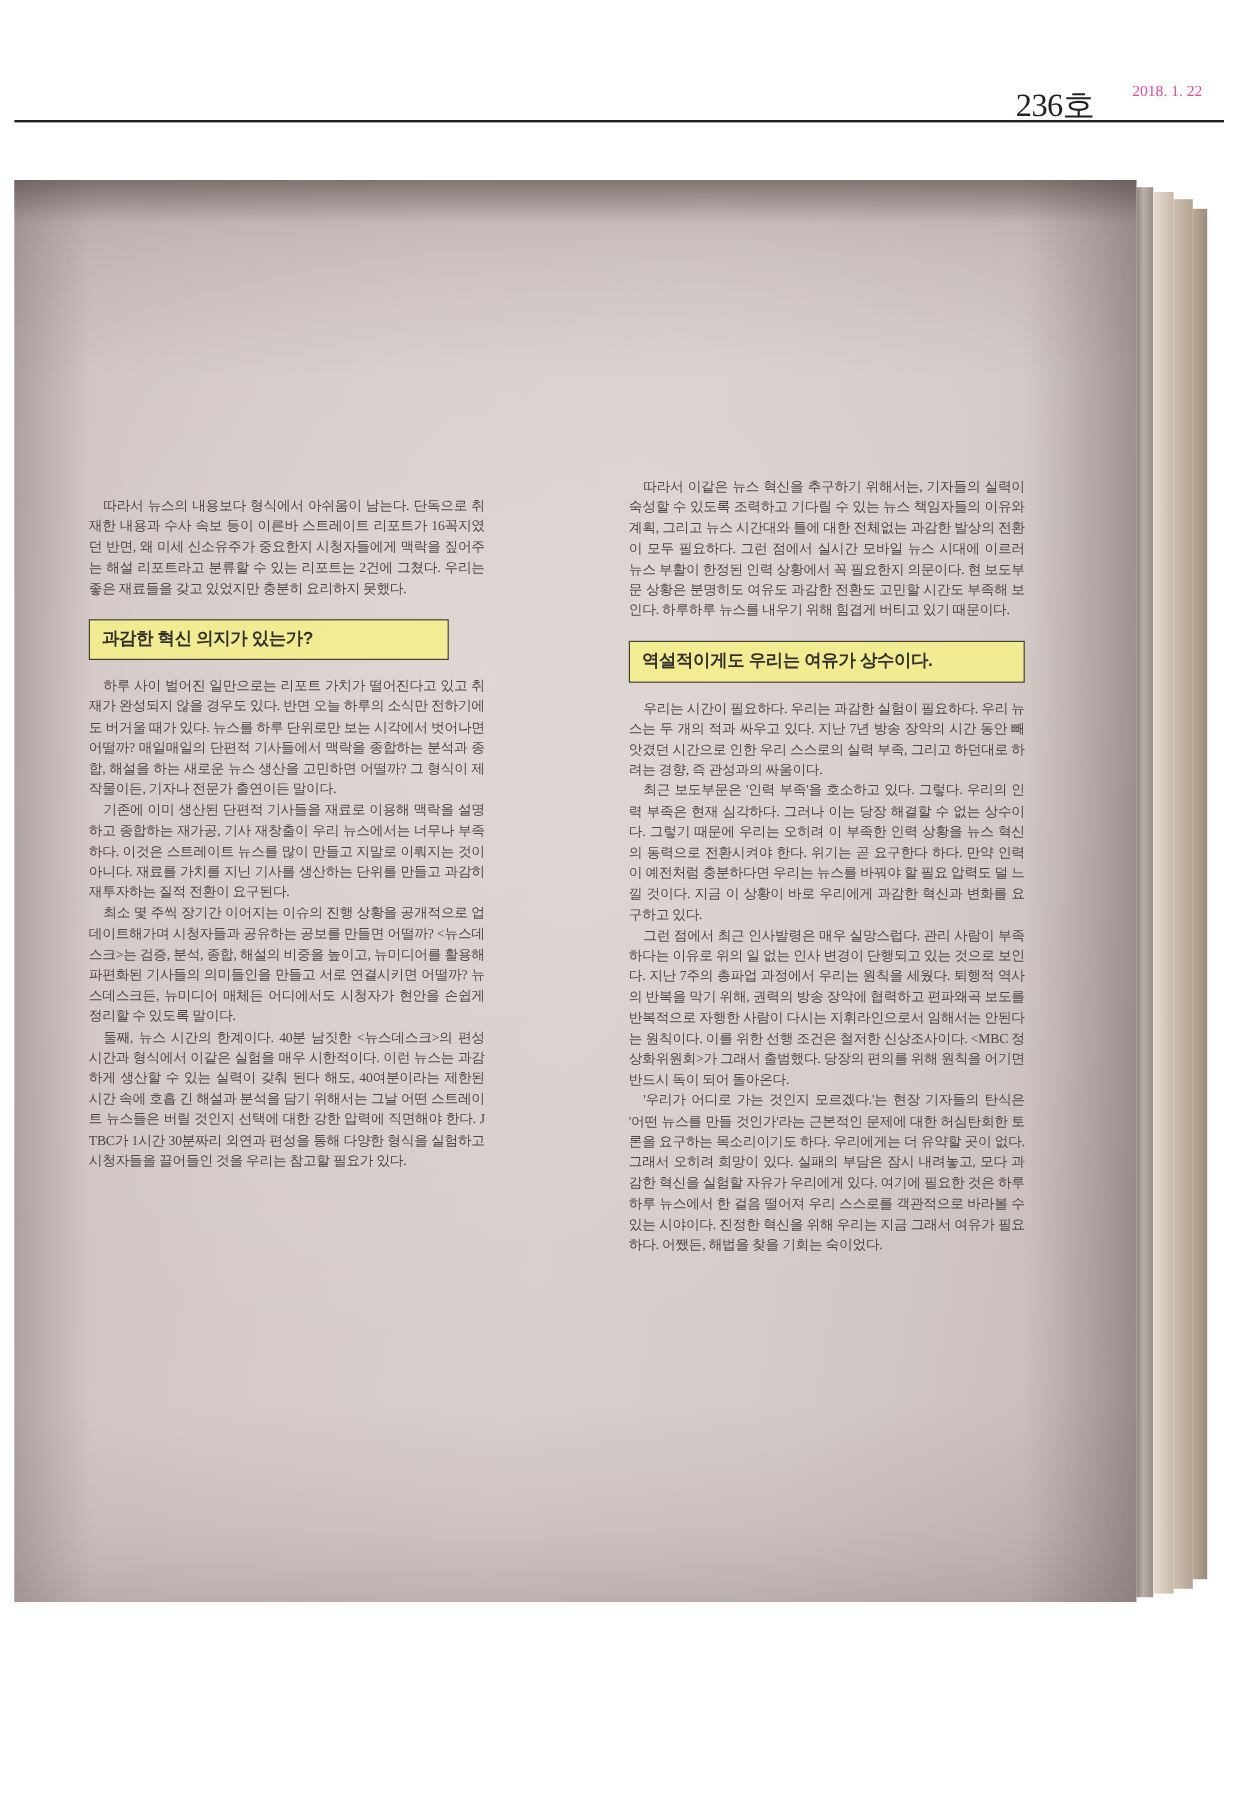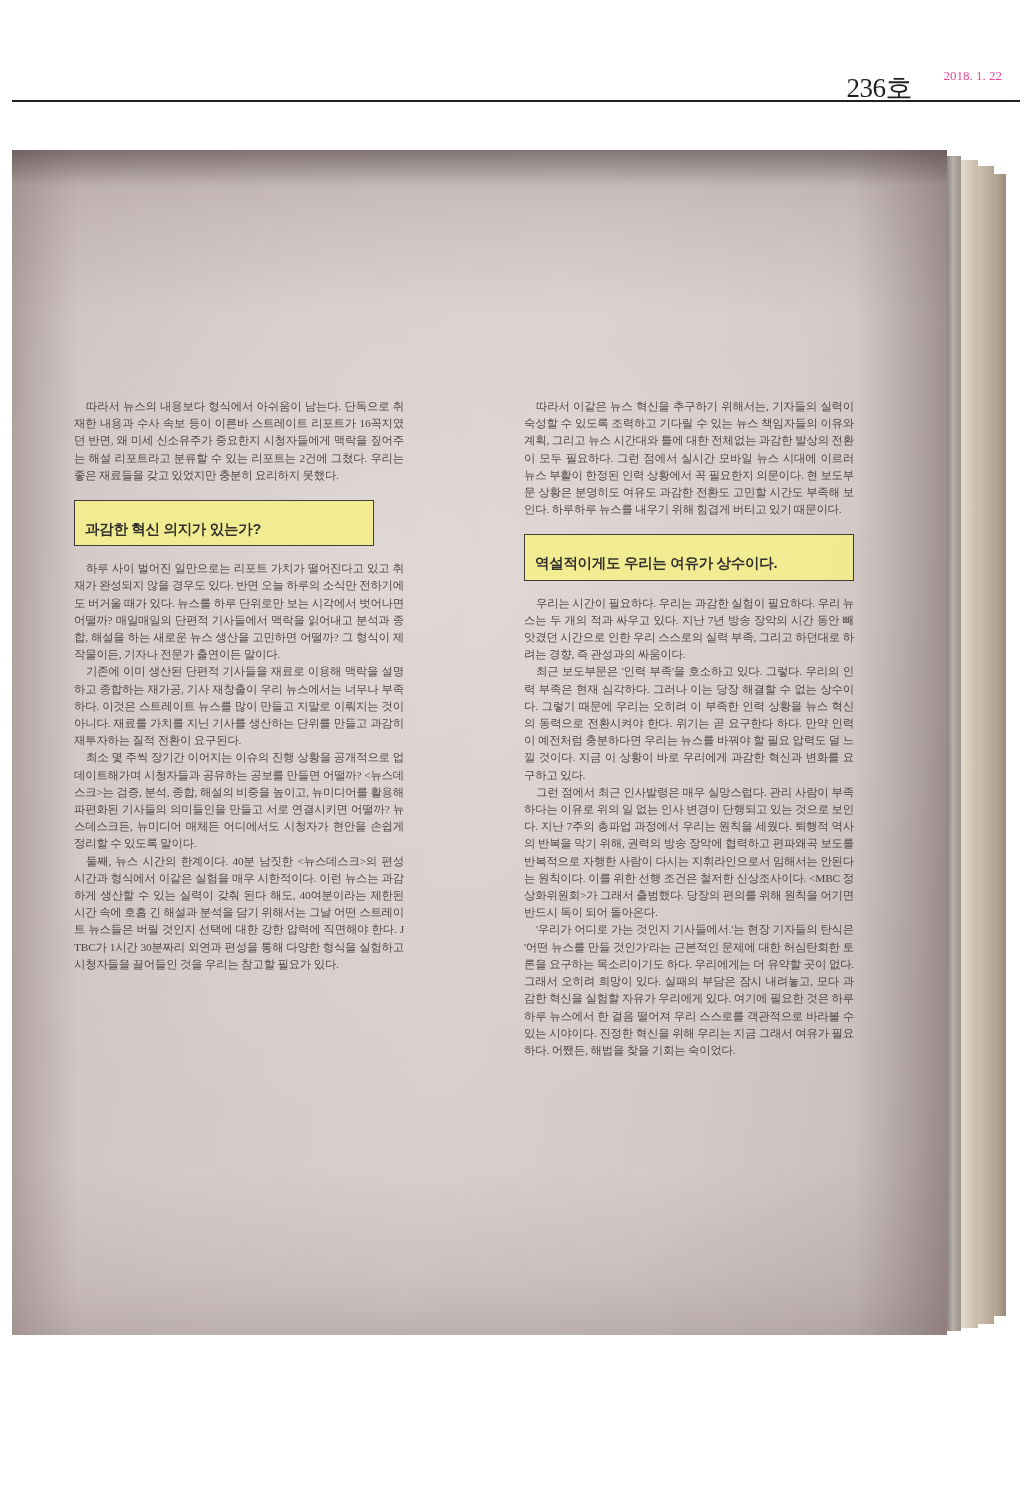--- a/index.html
+++ b/index.html
@@ -119,39 +119,39 @@
     width: 330px;
     font-family: "Liberation Serif", serif;
     font-size: 11.4px;
     line-height: 17.2px;
     color: #3a3330;
     text-align: justify;
     letter-spacing: -0.2px;
     word-break: break-all;
     opacity: 0.88;
   }
-  .col-left  { left: 62px;  top: 248px; }
+  .col-left  { left: 62px;  top: 264px; }
   .col-right { left: 512px; top: 248px; }
 
   .col p {
     margin: 0 0 0 0;
     text-indent: 12px;
   }
 
   
   .subhead {
     display: block;
     background: #f5f08a;
     border: 1px solid #2f2b26;
     color: #1d1a16;
     font-family: "Liberation Sans", sans-serif;
     font-weight: bold;
     font-size: 14.5px;
     letter-spacing: -0.3px;
-    padding: 20px 10px 7px 10px;
+    padding: 8px 10px 7px 10px;
     margin: 16px 0 14px 0;
     box-sizing: border-box;
   }
   .subhead.left-sub { width: 300px; }
   .subhead.right-sub { width: 330px; }
 
   
   .softtext {
     filter: blur(0.35px);
   }
@@ -171,29 +171,29 @@
   <div class="edge-1"></div>
   <div class="edge-2"></div>
   <div class="edge-3"></div>
   <div class="edge-4"></div>
 
   <div class="col col-left softtext">
     <p>따라서 뉴스의 내용보다 형식에서 아쉬움이 남는다. 단독으로 취재한 내용과 수사 속보 등이 이른바 스트레이트 리포트가 16꼭지였던 반면, 왜 미세 신소유주가 중요한지 시청자들에게 맥락을 짚어주는 해설 리포트라고 분류할 수 있는 리포트는 2건에 그쳤다. 우리는 좋은 재료들을 갖고 있었지만 충분히 요리하지 못했다.</p>
 
     <div class="subhead left-sub">과감한 혁신 의지가 있는가?</div>
 
-    <p>하루 사이 벌어진 일만으로는 리포트 가치가 떨어진다고 있고 취재가 완성되지 않을 경우도 있다. 반면 오늘 하루의 소식만 전하기에도 버거울 때가 있다. 뉴스를 하루 단위로만 보는 시각에서 벗어나면 어떨까? 매일매일의 단편적 기사들에서 맥락을 읽어내고 분석과 종합, 해설을 하는 새로운 뉴스 생산을 고민하면 어떨까? 그 형식이 제작물이든, 기자나 전문가 출연이든 말이다.</p>
+    <p>하루 사이 벌어진 일만으로는 리포트 가치가 떨어진다고 있고 취재가 완성되지 않을 경우도 있다. 반면 오늘 하루의 소식만 전하기에도 버거울 때가 있다. 뉴스를 하루 단위로만 보는 시각에서 벗어나면 어떨까? 매일매일의 단편적 기사들에서 맥락을 종합하는 분석과 종합, 해설을 하는 새로운 뉴스 생산을 고민하면 어떨까? 그 형식이 제작물이든, 기자나 전문가 출연이든 말이다.</p>
     <p>기존에 이미 생산된 단편적 기사들을 재료로 이용해 맥락을 설명하고 종합하는 재가공, 기사 재창출이 우리 뉴스에서는 너무나 부족하다. 이것은 스트레이트 뉴스를 많이 만들고 지말로 이뤄지는 것이 아니다. 재료를 가치를 지닌 기사를 생산하는 단위를 만들고 과감히 재투자하는 질적 전환이 요구된다.</p>
     <p>최소 몇 주씩 장기간 이어지는 이슈의 진행 상황을 공개적으로 업데이트해가며 시청자들과 공유하는 공보를 만들면 어떨까? &lt;뉴스데스크&gt;는 검증, 분석, 종합, 해설의 비중을 높이고, 뉴미디어를 활용해 파편화된 기사들의 의미들인을 만들고 서로 연결시키면 어떨까? 뉴스데스크든, 뉴미디어 매체든 어디에서도 시청자가 현안을 손쉽게 정리할 수 있도록 말이다.</p>
     <p>둘째, 뉴스 시간의 한계이다. 40분 남짓한 &lt;뉴스데스크&gt;의 편성 시간과 형식에서 이같은 실험을 매우 시한적이다. 이런 뉴스는 과감하게 생산할 수 있는 실력이 갖춰 된다 해도, 40여분이라는 제한된 시간 속에 호흡 긴 해설과 분석을 담기 위해서는 그날 어떤 스트레이트 뉴스들은 버릴 것인지 선택에 대한 강한 압력에 직면해야 한다. JTBC가 1시간 30분짜리 외연과 편성을 통해 다양한 형식을 실험하고 시청자들을 끌어들인 것을 우리는 참고할 필요가 있다.</p>
   </div>
 
   <div class="col col-right softtext">
     <p>따라서 이같은 뉴스 혁신을 추구하기 위해서는, 기자들의 실력이 숙성할 수 있도록 조력하고 기다릴 수 있는 뉴스 책임자들의 이유와 계획, 그리고 뉴스 시간대와 틀에 대한 전체없는 과감한 발상의 전환이 모두 필요하다. 그런 점에서 실시간 모바일 뉴스 시대에 이르러 뉴스 부활이 한정된 인력 상황에서 꼭 필요한지 의문이다. 현 보도부문 상황은 분명히도 여유도 과감한 전환도 고민할 시간도 부족해 보인다. 하루하루 뉴스를 내우기 위해 힘겹게 버티고 있기 때문이다.</p>
 
     <div class="subhead right-sub">역설적이게도 우리는 여유가 상수이다.</div>
 
     <p>우리는 시간이 필요하다. 우리는 과감한 실험이 필요하다. 우리 뉴스는 두 개의 적과 싸우고 있다. 지난 7년 방송 장악의 시간 동안 빼앗겼던 시간으로 인한 우리 스스로의 실력 부족, 그리고 하던대로 하려는 경향, 즉 관성과의 싸움이다.</p>
     <p>최근 보도부문은 '인력 부족'을 호소하고 있다. 그렇다. 우리의 인력 부족은 현재 심각하다. 그러나 이는 당장 해결할 수 없는 상수이다. 그렇기 때문에 우리는 오히려 이 부족한 인력 상황을 뉴스 혁신의 동력으로 전환시켜야 한다. 위기는 곧 요구한다 하다. 만약 인력이 예전처럼 충분하다면 우리는 뉴스를 바꿔야 할 필요 압력도 덜 느낄 것이다. 지금 이 상황이 바로 우리에게 과감한 혁신과 변화를 요구하고 있다.</p>
     <p>그런 점에서 최근 인사발령은 매우 실망스럽다. 관리 사람이 부족하다는 이유로 위의 일 없는 인사 변경이 단행되고 있는 것으로 보인다. 지난 7주의 총파업 과정에서 우리는 원칙을 세웠다. 퇴행적 역사의 반복을 막기 위해, 권력의 방송 장악에 협력하고 편파왜곡 보도를 반복적으로 자행한 사람이 다시는 지휘라인으로서 임해서는 안된다는 원칙이다. 이를 위한 선행 조건은 철저한 신상조사이다. &lt;MBC 정상화위원회&gt;가 그래서 출범했다. 당장의 편의를 위해 원칙을 어기면 반드시 독이 되어 돌아온다.</p>
-    <p>'우리가 어디로 가는 것인지 기사들에서.'는 현장 기자들의 탄식은 '어떤 뉴스를 만들 것인가'라는 근본적인 문제에 대한 허심탄회한 토론을 요구하는 목소리이기도 하다. 우리에게는 더 유약할 곳이 없다. 그래서 오히려 희망이 있다. 실패의 부담은 잠시 내려놓고, 모다 과감한 혁신을 실험할 자유가 우리에게 있다. 여기에 필요한 것은 하루하루 뉴스에서 한 걸음 떨어져 우리 스스로를 객관적으로 바라볼 수 있는 시야이다. 진정한 혁신을 위해 우리는 지금 그래서 여유가 필요하다. 어쨌든, 해법을 찾을 기회는 숙이었다.</p>
+    <p>'우리가 어디로 가는 것인지 모르겠다.'는 현장 기자들의 탄식은 '어떤 뉴스를 만들 것인가'라는 근본적인 문제에 대한 허심탄회한 토론을 요구하는 목소리이기도 하다. 우리에게는 더 유약할 곳이 없다. 그래서 오히려 희망이 있다. 실패의 부담은 잠시 내려놓고, 모다 과감한 혁신을 실험할 자유가 우리에게 있다. 여기에 필요한 것은 하루하루 뉴스에서 한 걸음 떨어져 우리 스스로를 객관적으로 바라볼 수 있는 시야이다. 진정한 혁신을 위해 우리는 지금 그래서 여유가 필요하다. 어쨌든, 해법을 찾을 기회는 숙이었다.</p>
   </div>
 </div>
 
 </body></html>

